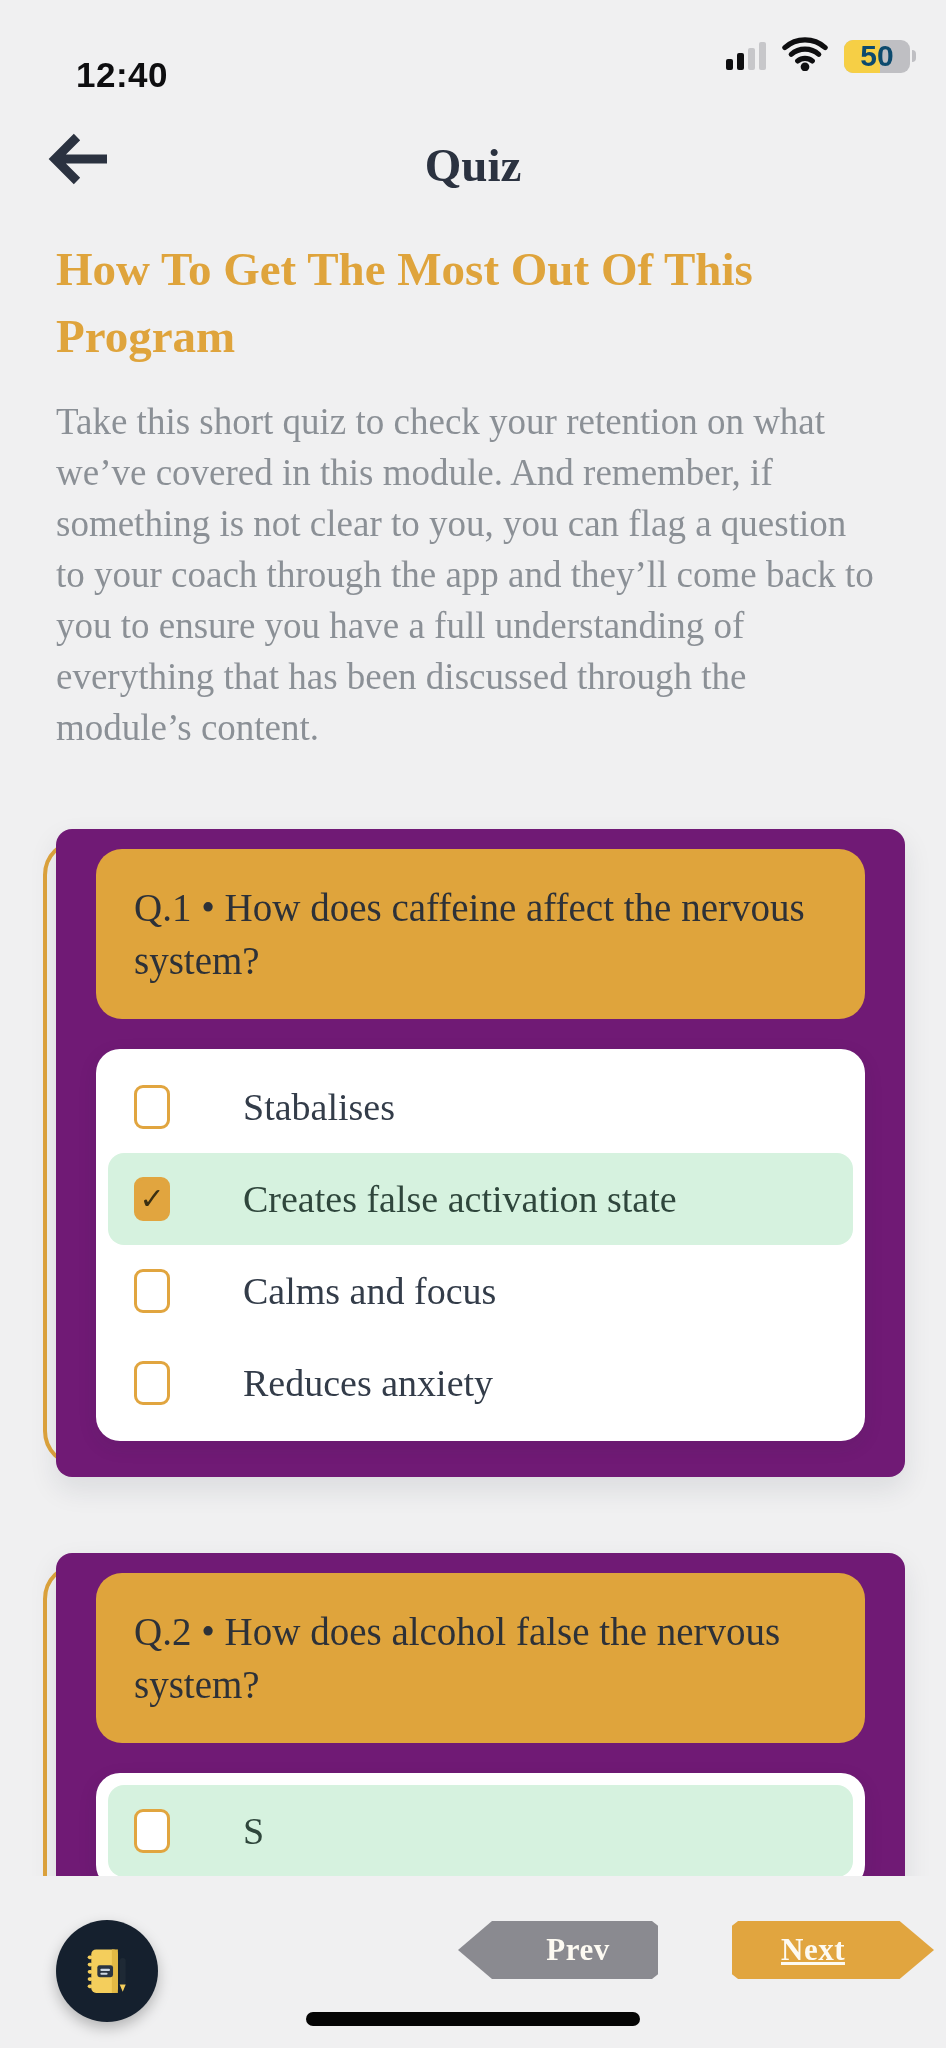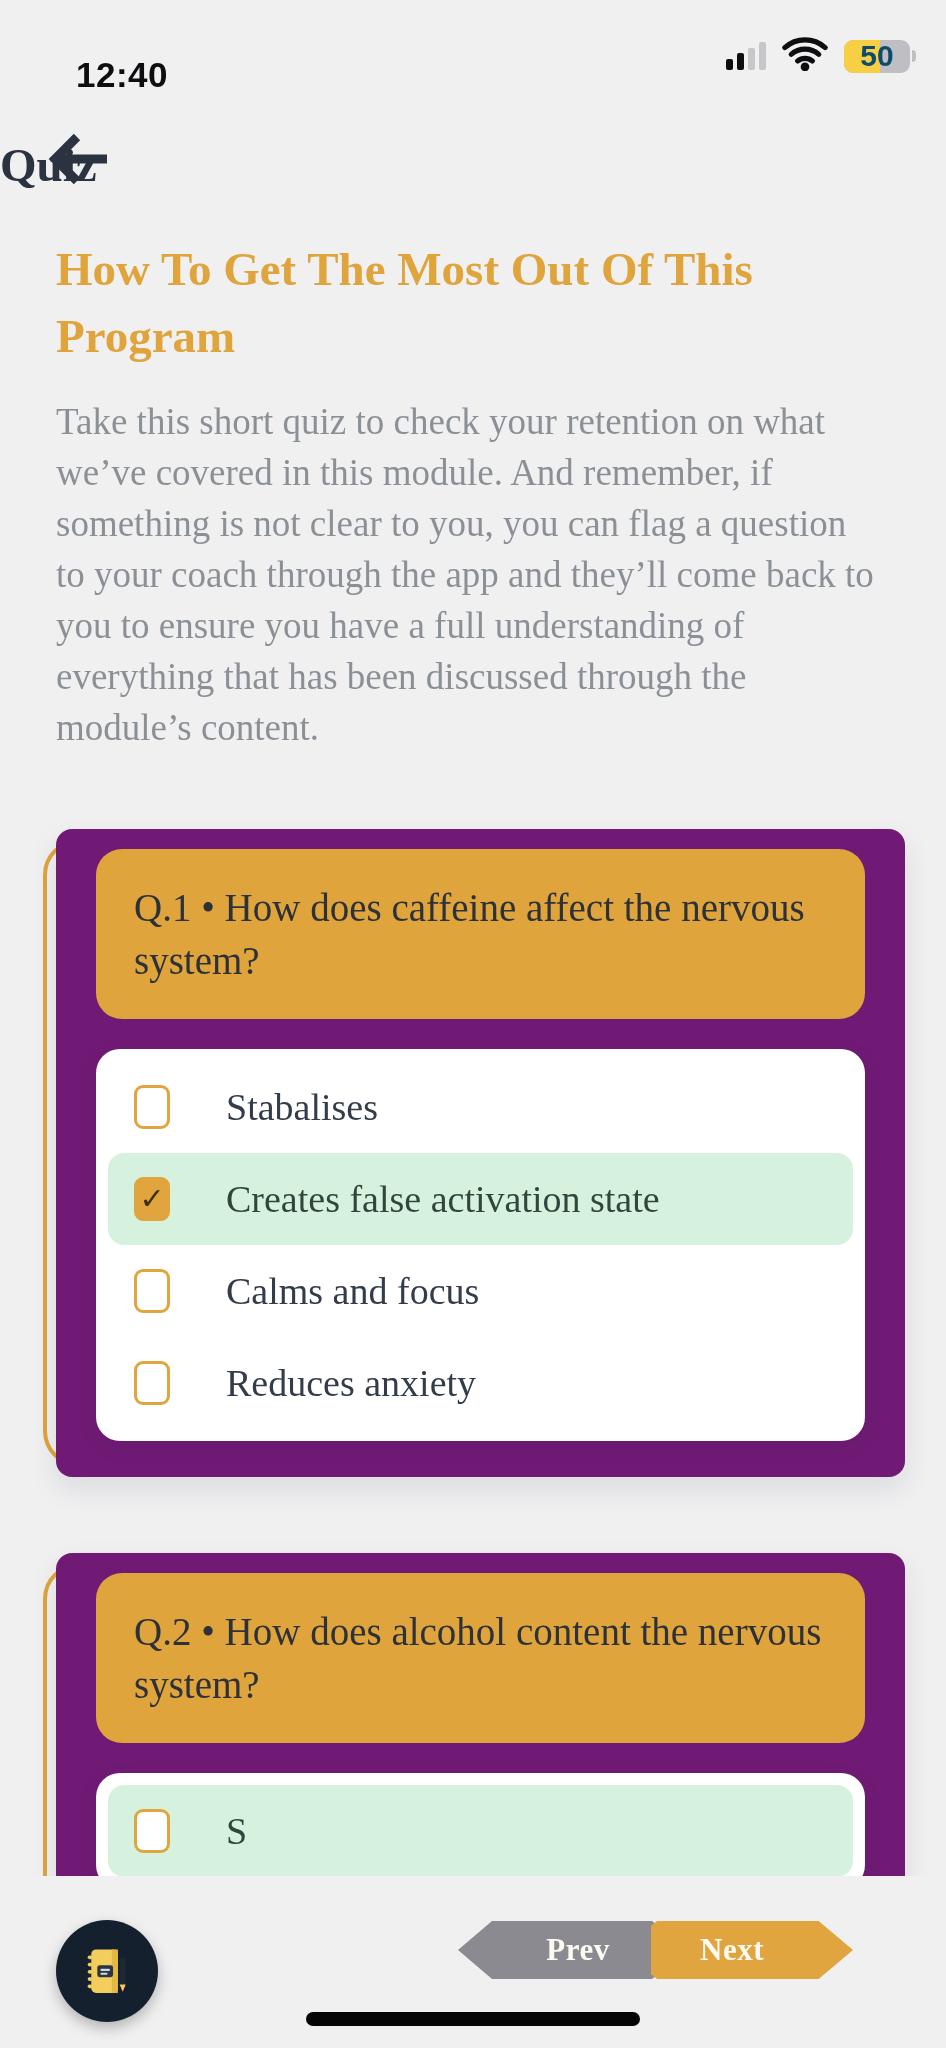--- a/index.html
+++ b/index.html
@@ -28,21 +28,21 @@
   .battery-text { position:absolute; inset:0; display:flex; align-items:center;
     justify-content:center; font-family:"Liberation Sans", sans-serif;
     font-weight:bold; font-size:30px; color:#0c4a6e; }
   .battery-nub { width:4px; height:12px; background:#BFBFC3;
     border-radius:0 4px 4px 0; margin-left:-14px; }
 
   
   .navbar { position:relative; height:74px; margin-top:50px; }
   .back-btn { position:absolute; left:44px; top:2px; width:70px; height:60px;
     background:none; border:none; cursor:pointer; }
-  .nav-title { text-align:left; font-size:47px; font-weight:bold;
+  .nav-title { text-align:center; font-size:47px; font-weight:bold;
     color:#2B3240; line-height:74px; }
 
   
   .h1 { margin:34px 56px 0 56px; max-width:730px; font-size:47px;
     font-weight:bold; line-height:67px; color:#DFA43C; }
   .intro { margin:26px 60px 0 56px; max-width:820px; font-size:37px;
     line-height:51px; color:#8B9096; }
 
   
   .qcard { position:relative; margin:76px 41px 0 56px; }
@@ -57,39 +57,39 @@
     box-shadow:0 6px 20px rgba(30,40,60,.09); padding:12px 0; }
   .opt { display:flex; align-items:center; padding:24px 20px 24px 38px; cursor:pointer; }
   .opt.highlight { background:#D6F2DF; border-radius:16px; margin:0 12px;
     padding-left:26px; }
   .cbox { flex:0 0 auto; width:36px; height:44px; border:3px solid #E1A53F;
     border-radius:9px; background:#fff; display:flex; align-items:center;
     justify-content:center; cursor:pointer; }
   .cbox.checked { background:#E1A53F; }
   .cbox .check { font-family:"DejaVu Sans", sans-serif; font-size:30px;
     font-weight:bold; color:#3B3012; line-height:1; }
-  .opt-label { margin-left:56px; font-size:38px; color:#333C49; }
+  .opt-label { margin-left:73px; font-size:38px; color:#333C49; }
   .opt.highlight .opt-label { color:#2F463C; }
 
   
   .bottom-bar { position:absolute; left:0; right:0; top:1876px; bottom:0;
     background:#F0F0F1; z-index:6;padding-left:32px; }
   .notes-btn { position:absolute; left:56px; top:44px; width:102px; height:102px;
     border-radius:50%; background:#15202E; border:none; cursor:pointer;
     display:flex; align-items:center; justify-content:center;
     box-shadow:0 6px 14px rgba(0,0,0,.25); }
   .pill-btn { position:absolute; top:45px; height:58px; border:none; cursor:pointer;
     font-family:"Liberation Serif", serif; font-weight:bold; font-size:31px;
     color:#FDFAF2; letter-spacing:.5px; }
   .prev { left:458px; width:200px; background:#8A8A90;
     clip-path:polygon(0 50%, 17% 0, 97% 0, 100% 8%, 100% 92%, 97% 100%, 17% 100%);
     padding-left:40px; }
-  .next { left:651px; width:202px; background:#E1A53F;
+  .next { left:732px; width:202px; background:#E1A53F;
     clip-path:polygon(3% 0, 83% 0, 100% 50%, 83% 100%, 3% 100%, 0 92%, 0 8%);
-    padding-right:40px; }
+    padding-right:40px;text-decoration:underline; }
   .home-indicator { position:absolute; left:306px; top:136px; width:334px;
     height:14px; border-radius:8px; background:#050505; cursor:pointer; }
 </style>
 </head>
 <body>
 
 <div class="screen">
 
   <div class="status-bar">
     <span class="sb-time">12:40</span>
@@ -152,21 +152,21 @@
           <span class="cbox"></span>
           <span class="opt-label">Reduces anxiety</span>
         </div>
       </div>
     </div>
   </section>
 
   <section class="qcard">
     <div class="qcard-inner">
       <div class="qheader">
-        <span class="qtext">Q.2 • How does alcohol content the nervous system?</span>
+        <span class="qtext">Q.2 • How does alcohol false the nervous system?</span>
       </div>
       <div class="opts">
         <div class="opt highlight">
           <span class="cbox"></span>
           <span class="opt-label">S</span>
         </div>
       </div>
     </div>
   </section>
 

